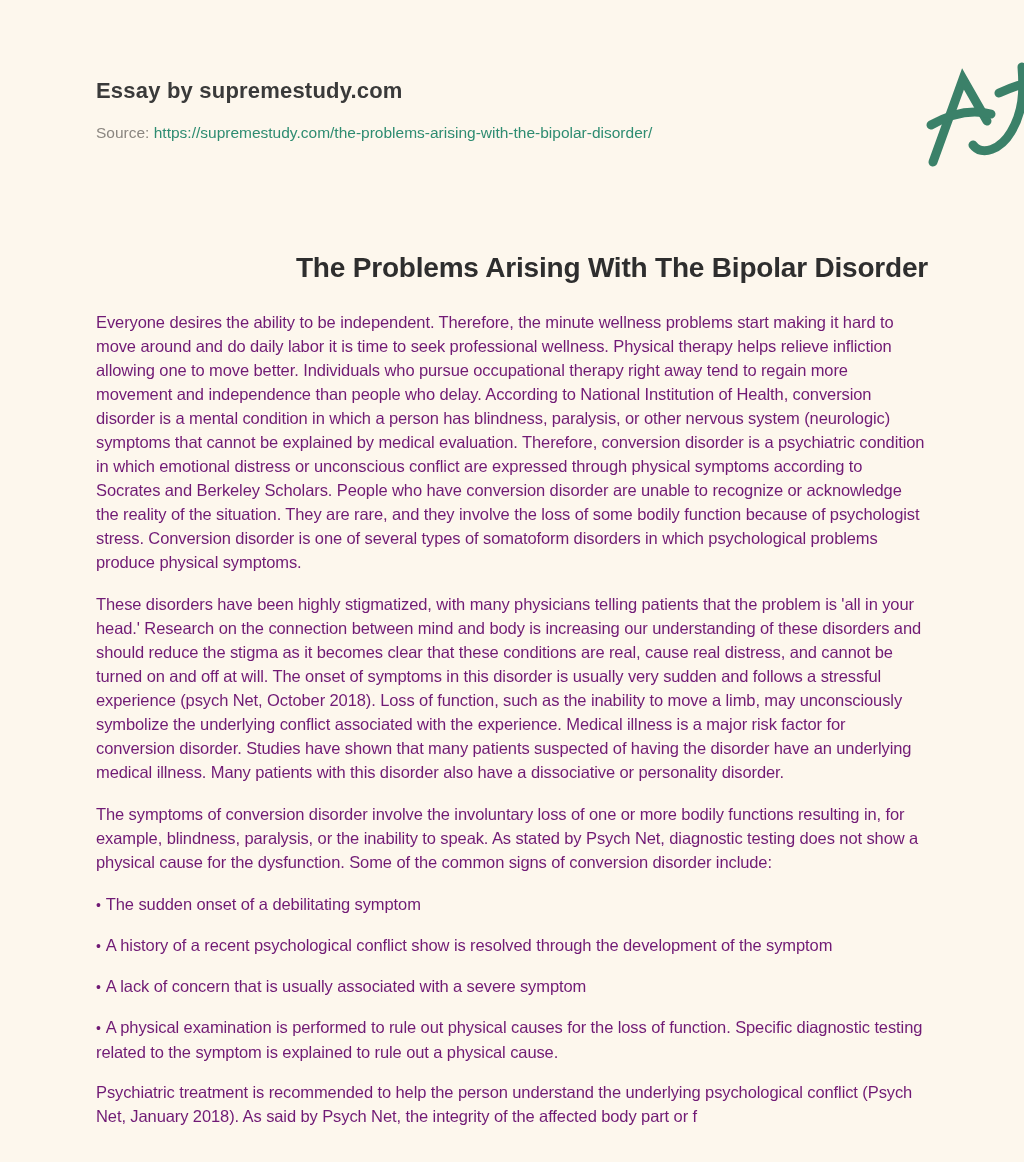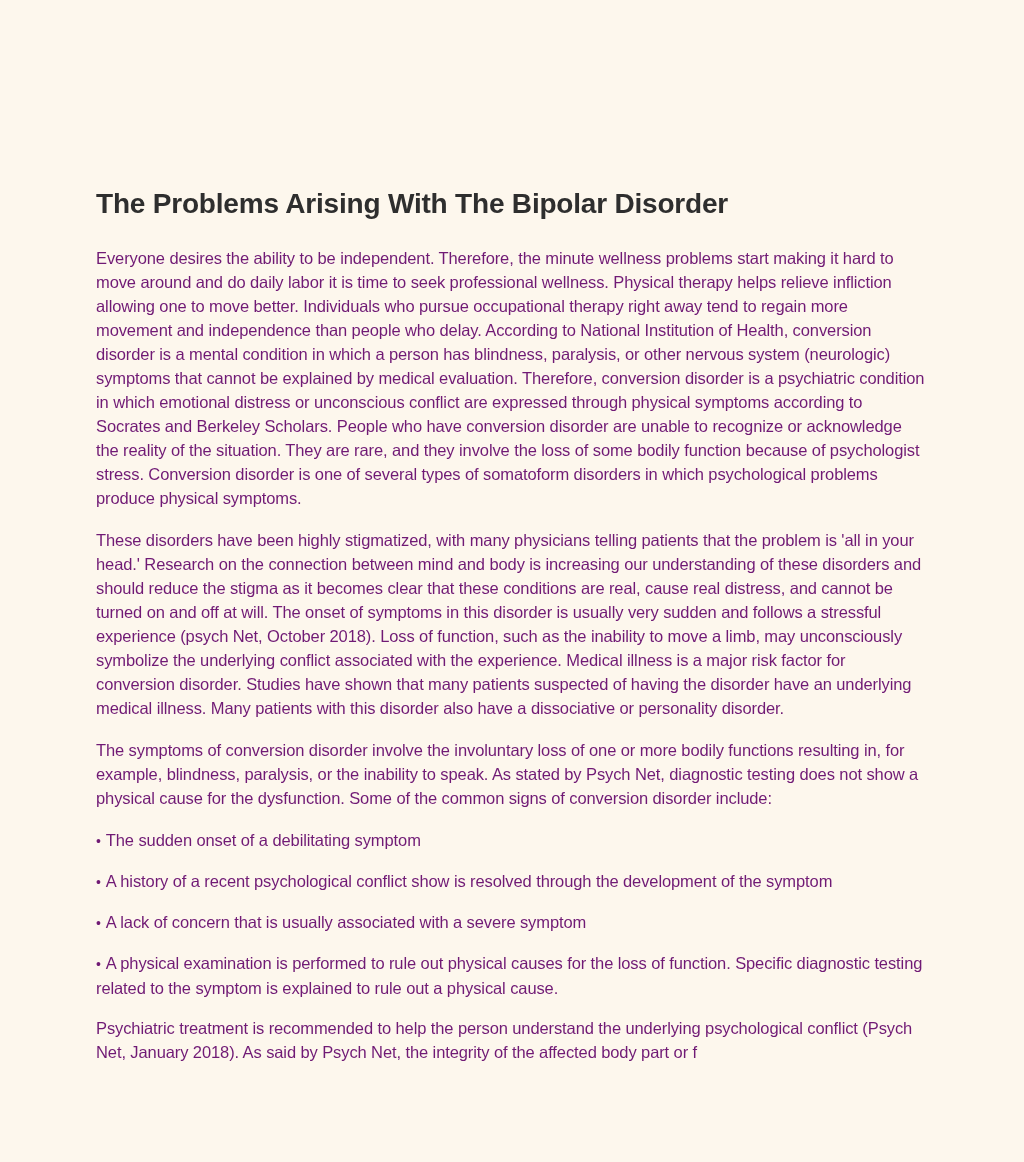--- a/index.html
+++ b/index.html
@@ -40,40 +40,58 @@
     width: 140px;
     height: 120px;
   }
   .logo svg { width: 100%; height: 100%; }
   h1.title {
     margin: 110px 0 26px 0;
     font-size: 28px;
     font-weight: 700;
     color: #2e2e2e;
     letter-spacing: -0.2px;
+    text-align: right;
   }
   .para {
     margin: 0 0 18px 0;
     font-size: 16.5px;
     line-height: 24px;
     letter-spacing: -0.1px;
     color: #701a75;
   }
   .bullet { margin-bottom: 16px; }
   .bullet-glyph {
     display: inline-block;
     margin-right: 5px;
     font-size: 14px;
   }
 </style>
 </head>
 <body>
 
 <div class="page">
 
+  <div class="header">
+    <div class="byline">Essay by supremestudy.com</div>
+    <div class="source-line">
+      <span class="source-label">Source:</span>
+      <a class="source-link" href="#">https://supremestudy.com/the-problems-arising-with-the-bipolar-disorder/</a>
+    </div>
+    <div class="logo">
+      <svg viewBox="0 0 140 120" fill="none" xmlns="http://www.w3.org/2000/svg">
+        <g stroke="#3b8169" stroke-width="9" stroke-linecap="round" fill="none">
+          <path d="M23,104 L53,21 L77,63"></path>
+          <path d="M21,67 C42,55 62,51 81,56"></path>
+          <path d="M112,9 C114,34 113,54 101,74 C91,91 72,99 63,87"></path>
+          <path d="M89,35 C104,28 122,23 136,21"></path>
+        </g>
+      </svg>
+    </div>
+  </div>
 
   <h1 class="title">The Problems Arising With The Bipolar Disorder</h1>
 
   <div class="body-text">
 
     <div>
 
         <p class="para">Everyone desires the ability to be independent. Therefore, the minute wellness problems start making it hard to move around and do daily labor it is time to seek professional wellness. Physical therapy helps relieve infliction allowing one to move better. Individuals who pursue occupational therapy right away tend to regain more movement and independence than people who delay. According to National Institution of Health, conversion disorder is a mental condition in which a person has blindness, paralysis, or other nervous system (neurologic) symptoms that cannot be explained by medical evaluation. Therefore, conversion disorder is a psychiatric condition in which emotional distress or unconscious conflict are expressed through physical symptoms according to Socrates and Berkeley Scholars. People who have conversion disorder are unable to recognize or acknowledge the reality of the situation. They are rare, and they involve the loss of some bodily function because of psychologist stress. Conversion disorder is one of several types of somatoform disorders in which psychological problems produce physical symptoms.</p>
 
         <p class="para">These disorders have been highly stigmatized, with many physicians telling patients that the problem is 'all in your head.' Research on the connection between mind and body is increasing our understanding of these disorders and should reduce the stigma as it becomes clear that these conditions are real, cause real distress, and cannot be turned on and off at will. The onset of symptoms in this disorder is usually very sudden and follows a stressful experience (psych Net, October 2018). Loss of function, such as the inability to move a limb, may unconsciously symbolize the underlying conflict associated with the experience. Medical illness is a major risk factor for conversion disorder. Studies have shown that many patients suspected of having the disorder have an underlying medical illness. Many patients with this disorder also have a dissociative or personality disorder.</p>

